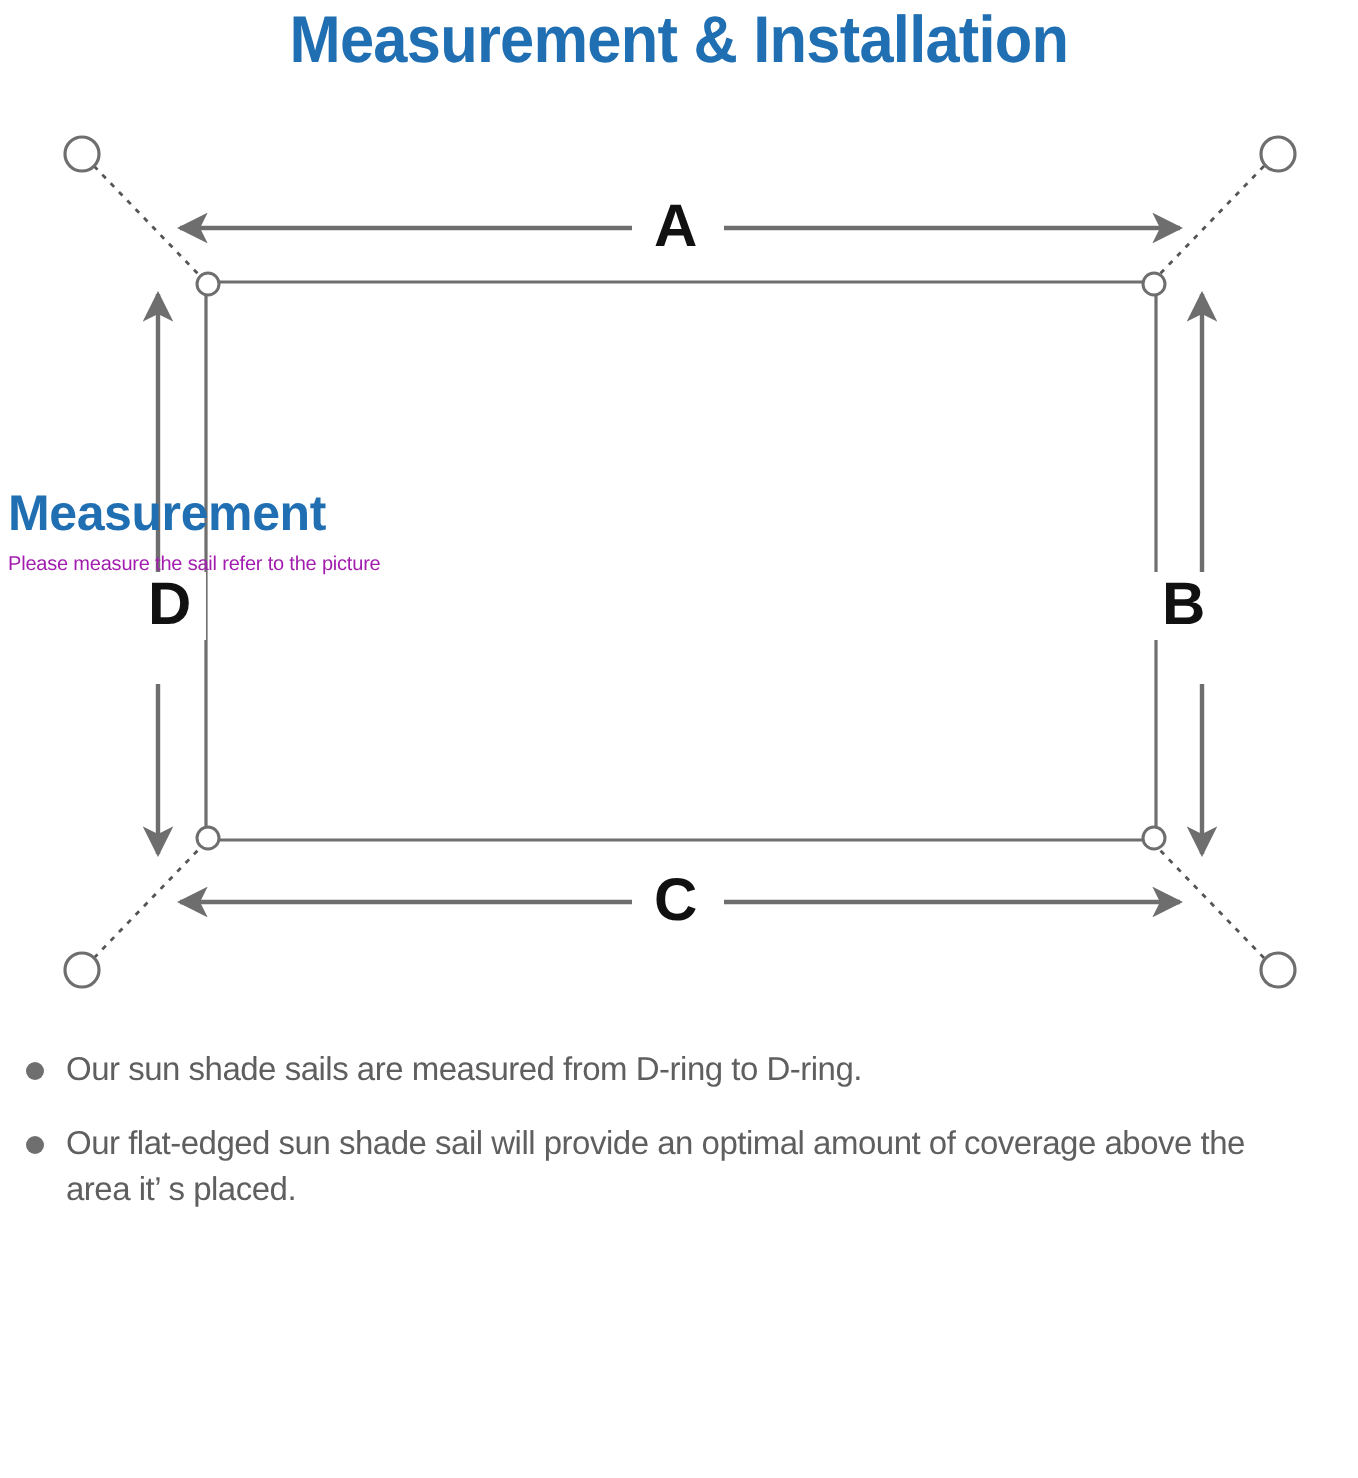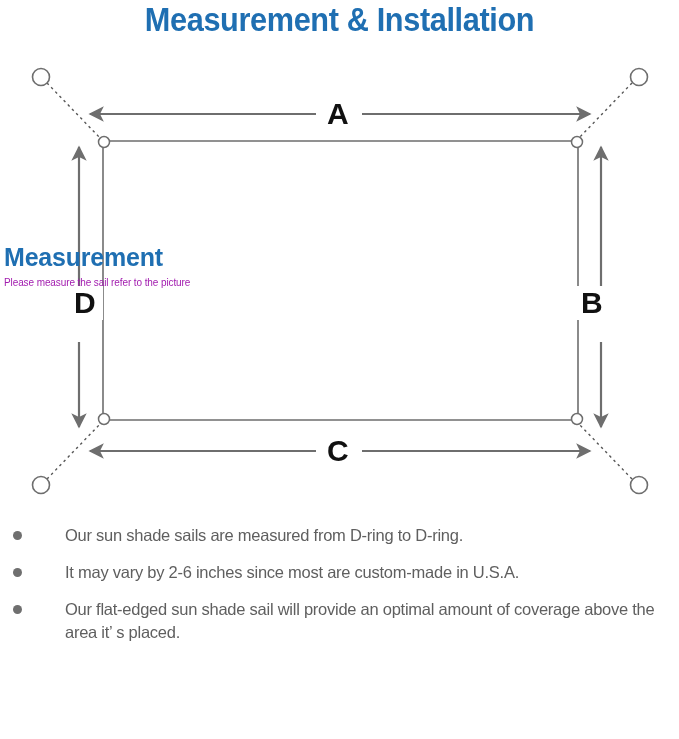--- a/index.html
+++ b/index.html
@@ -90,21 +90,20 @@
     left: 0;
     top: 524px;
     width: 679px;
   }
   .note-row {
     display: flex;
     align-items: flex-start;
     margin-bottom: 14px;
     padding-left: 13px;
     padding-right: 24px;
-    gap: 32px;
   }
   .note-bullet {
     width: 9px;
     height: 9px;
     border-radius: 50%;
     background: #6f6f6f;
     flex: 0 0 auto;
     margin-top: 7px;
     margin-right: 11px;
   }
@@ -183,24 +182,20 @@
   </div>
 </div>
 
 <div class="notes">
 
   <div class="note-row">
     <div class="note-bullet"></div>
     <div class="note-text">Our sun shade sails are measured from D-ring to D-ring.</div>
   </div>
 
-  <div class="note-row">
-    <div class="note-bullet"></div>
-    <div class="note-text">It may vary by 2-6 inches since most are custom-made in U.S.A.</div>
-  </div>
 
 
 
   <div class="note-row">
     <div class="note-bullet"></div>
     <div class="note-text">Our flat-edged sun shade sail will provide an optimal amount of coverage above the area it’ s placed.</div>
   </div>
 
 </div>
 

